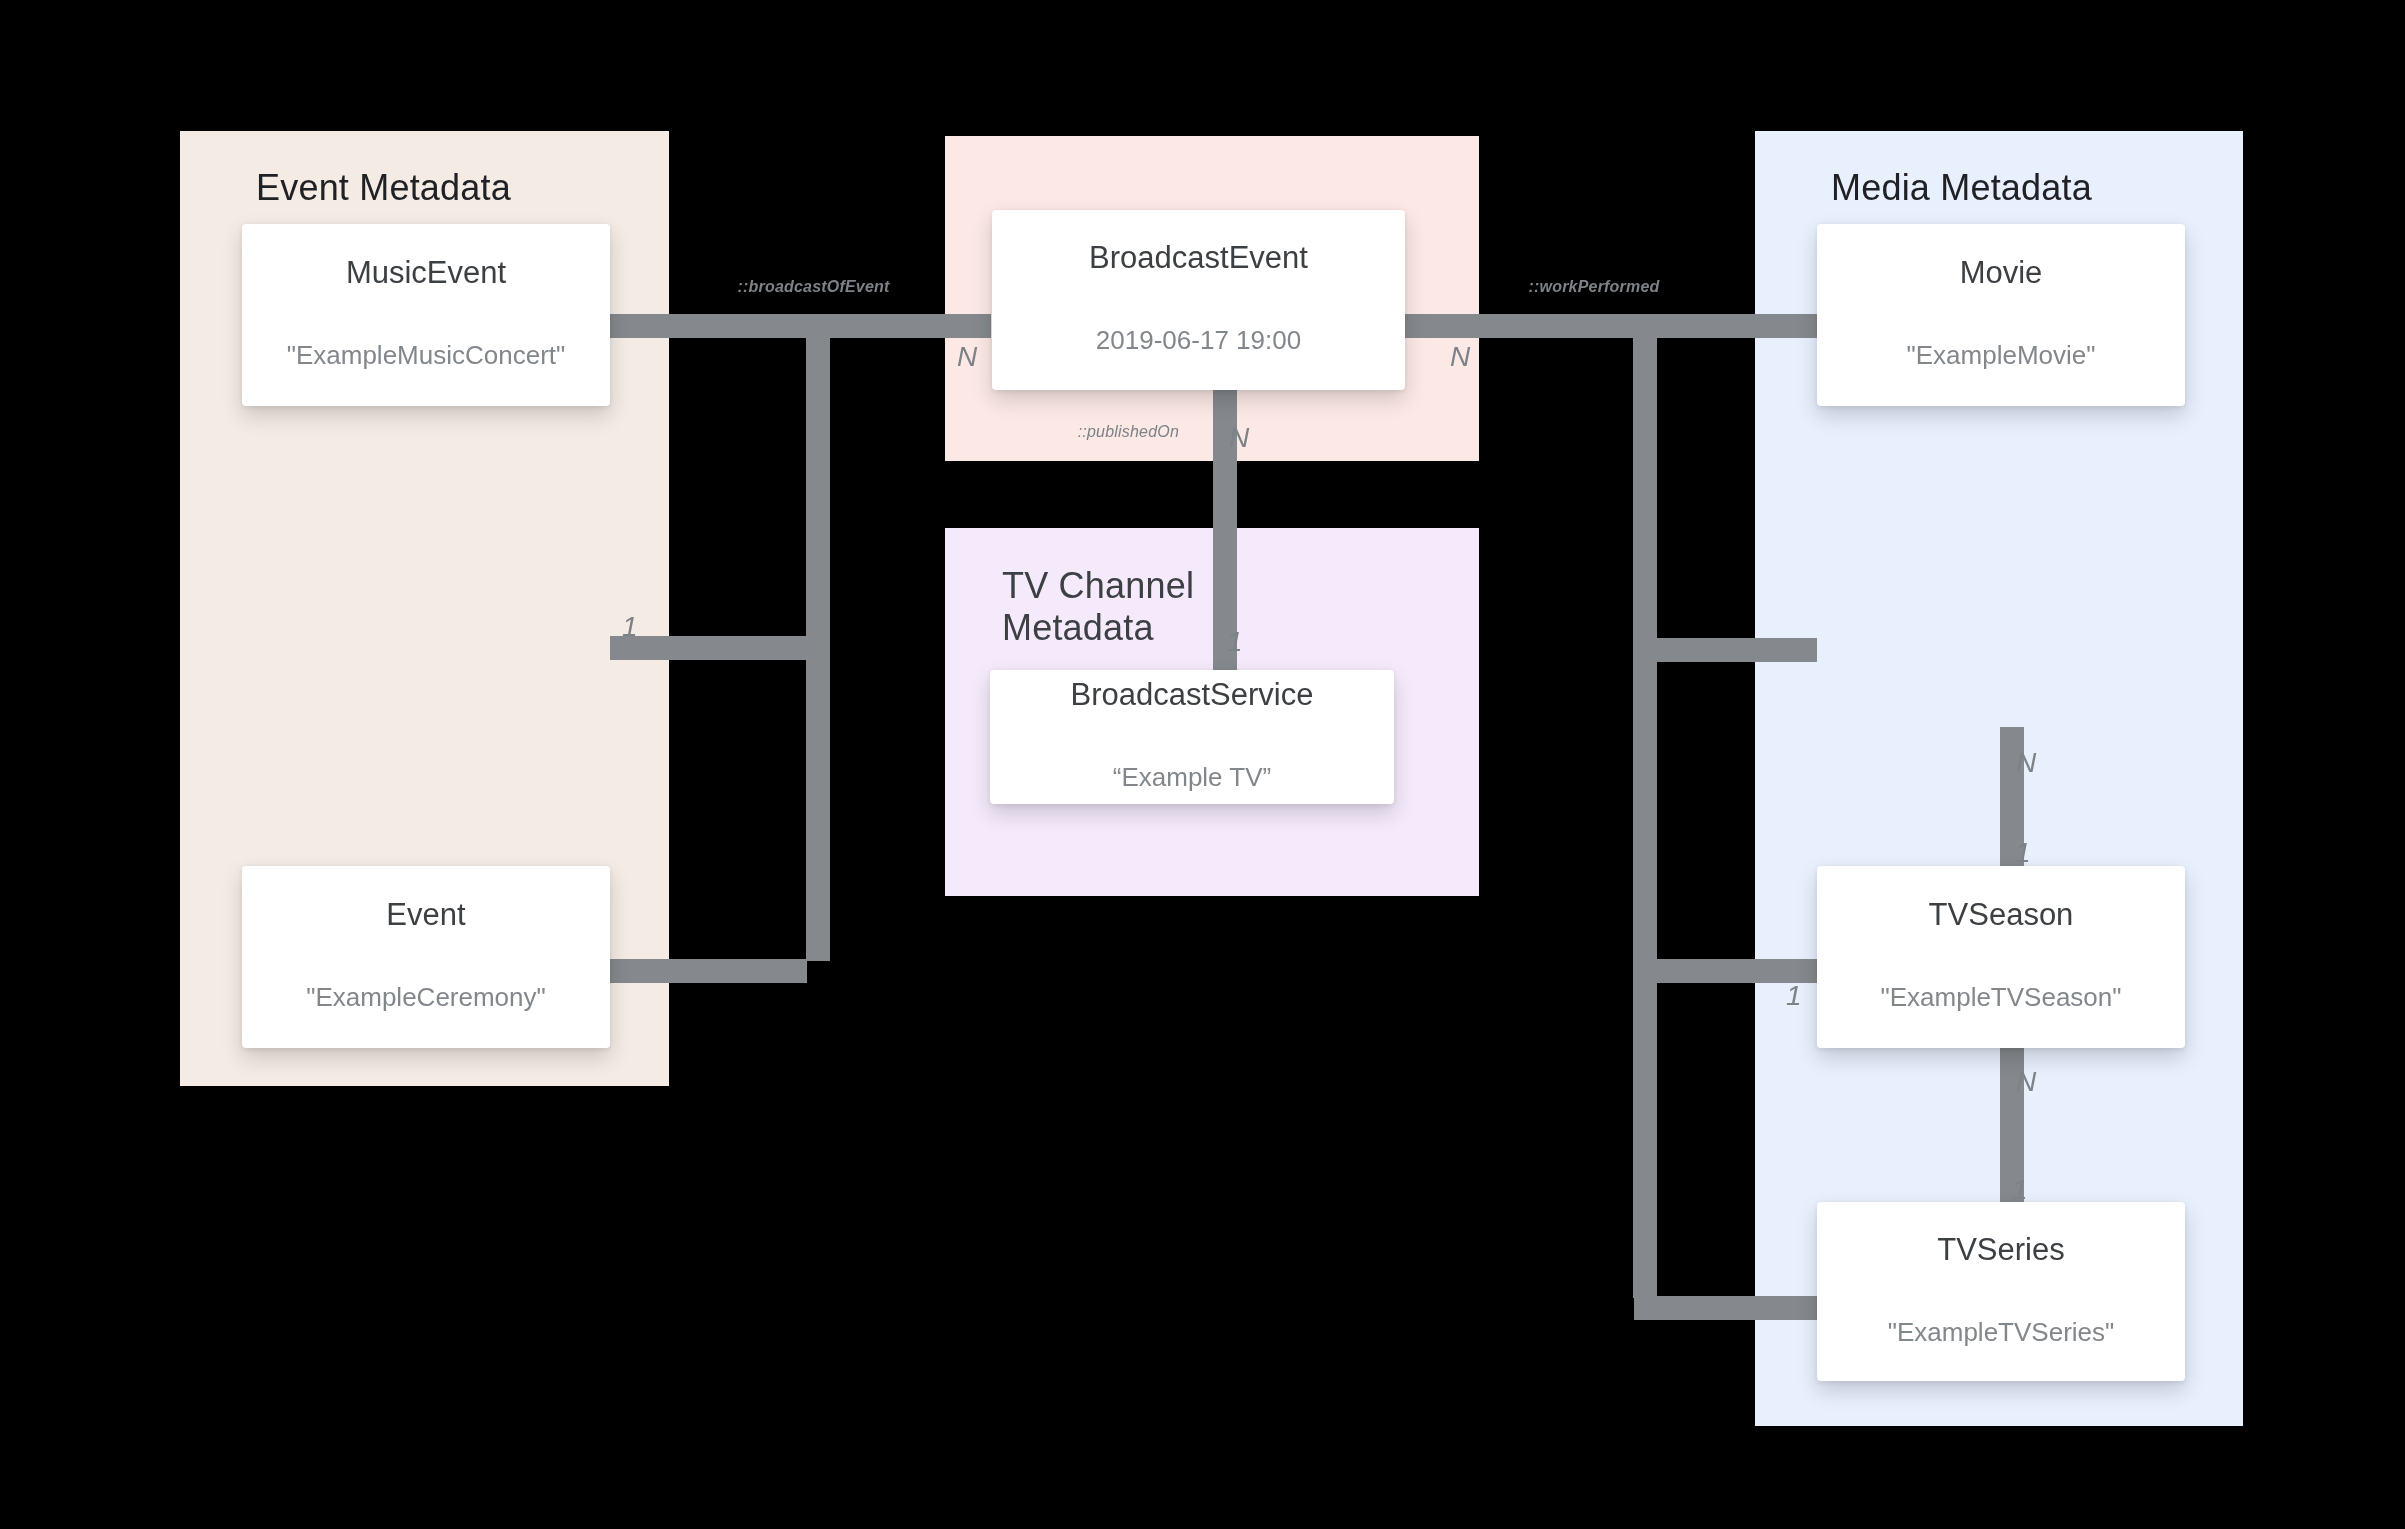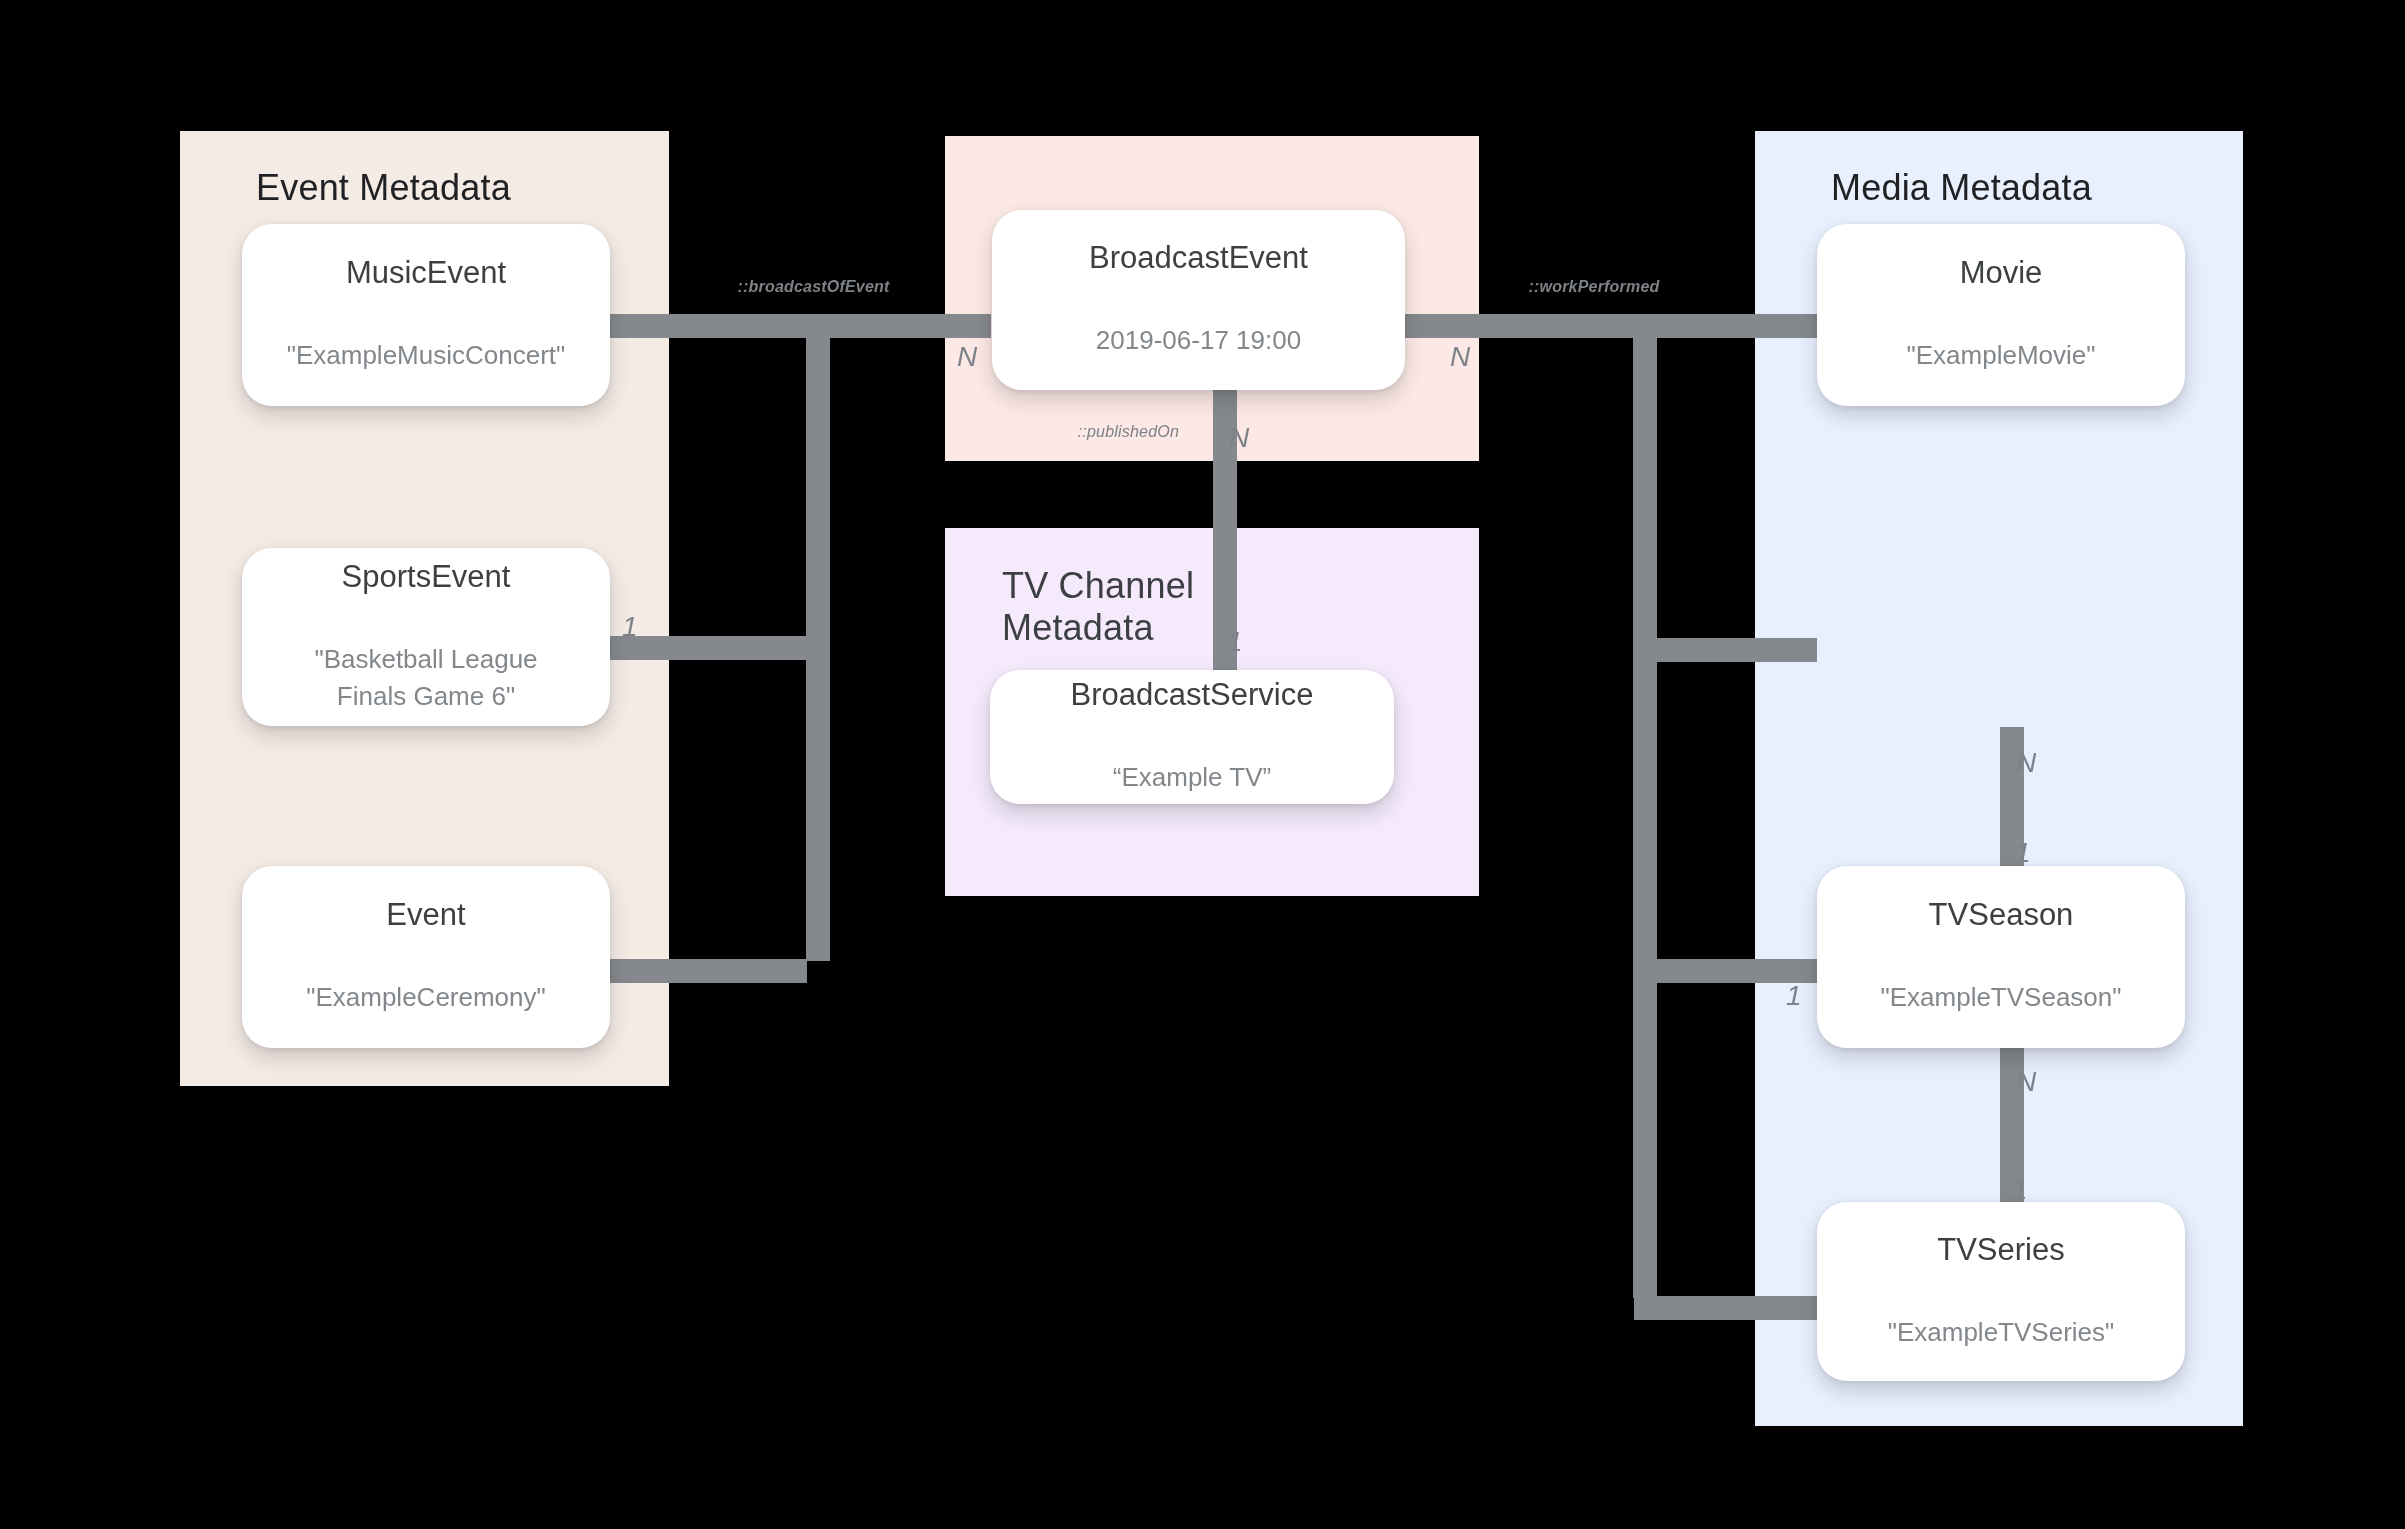--- a/index.html
+++ b/index.html
@@ -39,21 +39,21 @@
   }
   .title-event { left: 232px; top: 143px; }
   .title-media { left: 1807px; top: 143px; }
   .title-tv    { left: 978px; top: 541px; width: 306px; color: var(--panel-title-soft); }
 
   .line { position: absolute; z-index: 2; background: var(--connector); }
 
   .card {
     position: absolute; z-index: 3;
     background: var(--card-bg);
-    border-radius: 30px;
+    border-radius: 4px;
     box-shadow: 0 9.6px 21px rgba(0,0,0,0.16), 0 1.9px 4.8px rgba(0,0,0,0.08);
     display: flex; flex-direction: column; align-items: center; justify-content: center;
     gap: 23px; text-align: center; padding: 0 27px;
   }
   .card-title    { font-size: 31px; color: var(--node-title); line-height: 1.1; }
   .card-subtitle { font-size: 26px; color: var(--node-subtitle); line-height: 1.4; }
 
   .card-music   { left: 230px;  top: 212px;  width: 368px; height: 182px; }
   .card-sports  { left: 230px;  top: 536px;  width: 368px; height: 178px; }
   .card-event   { left: 230px;  top: 854px;  width: 368px; height: 182px; }
@@ -104,24 +104,20 @@
   <div class="line" style="left:1622px; top:626px;  width:183px; height:1.9px;"></div>
   <div class="line" style="left:1622px; top:947px;  width:183px; height:1.9px;"></div>
   <div class="line" style="left:1622px; top:1284px; width:183px; height:1.9px;"></div>
   <div class="line" style="left:1988px; top:715px;  width:1.9px;   height:139px;"></div>
   <div class="line" style="left:1988px; top:1035px; width:1.9px;   height:155px;"></div>
 
   <div class="card card-music">
     <div class="card-title">MusicEvent</div>
     <div class="card-subtitle">"ExampleMusicConcert"</div>
   </div>
-  <div class="card card-sports">
-    <div class="card-title">SportsEvent</div>
-    <div class="card-subtitle">"Basketball League Finals Game 6"</div>
-  </div>
   <div class="card card-event">
     <div class="card-title">Event</div>
     <div class="card-subtitle">"ExampleCeremony"</div>
   </div>
   <div class="card card-bevent">
     <div class="card-title">BroadcastEvent</div>
     <div class="card-subtitle">2019-06-17 19:00</div>
   </div>
   <div class="card card-bservice">
     <div class="card-title">BroadcastService</div>

